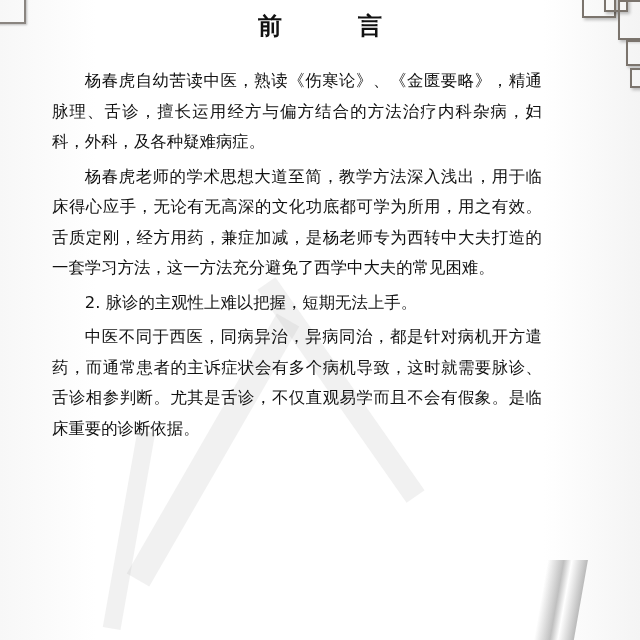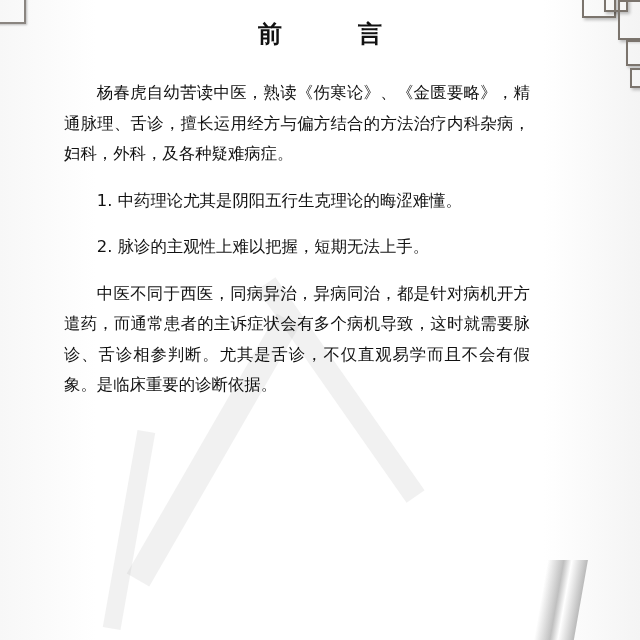--- a/index.html
+++ b/index.html
@@ -65,34 +65,33 @@
       left: 0;
       width: 640px;
       text-align: center;
       font-size: 24px;
       font-weight: bold;
       letter-spacing: 26px;
       padding-left: 26px;
       box-sizing: border-box;
       color: #111;
       font-family: "DejaVu Sans", sans-serif;
-      margin-top: 8px;
     }
     .content {
       position: absolute;
       left: 48px;
       top: 62px;
       width: 498px;
       font-size: 16.4px;
       line-height: 30.5px;
       text-align: justify;
       font-family: "DejaVu Sans", sans-serif;
     }
     .content p {
-      margin: 16px;
+      margin: 4px;
       text-indent: 2em;
     }
     .content p.list {
       text-indent: 0;
       padding-left: 2em;
     }
   </style>
 </head>
 <body>
 
@@ -108,18 +107,18 @@
 
   <div class="wm" style="left:200px; top:300px; width:26px; height:300px; transform:rotate(30deg);"></div>
   <div class="wm" style="left:330px; top:260px; width:22px; height:260px; transform:rotate(-35deg);"></div>
   <div class="wm" style="left:120px; top:430px; width:18px; height:200px; transform:rotate(10deg);"></div>
   <div class="brush"></div>
 
   <div class="title">前　言</div>
 
   <div class="content">
     <p>杨春虎自幼苦读中医，熟读《伤寒论》、《金匮要略》，精通脉理、舌诊，擅长运用经方与偏方结合的方法治疗内科杂病，妇科，外科，及各种疑难病症。</p>
-    <p class="list">1. 中药理论尤其是阴阳五行生克理论的晦涩难懂。</p>
+    <p>杨春虎老师的学术思想大道至简，教学方法深入浅出，用于临床得心应手，无论有无高深的文化功底都可学为所用，用之有效。舌质定刚，经方用药，兼症加减，是杨老师专为西转中大夫打造的一套学习方法，这一方法充分避免了西学中大夫的常见困难。</p>
     <p class="list">2. 脉诊的主观性上难以把握，短期无法上手。</p>
     <p>中医不同于西医，同病异治，异病同治，都是针对病机开方遣药，而通常患者的主诉症状会有多个病机导致，这时就需要脉诊、舌诊相参判断。尤其是舌诊，不仅直观易学而且不会有假象。是临床重要的诊断依据。</p>
 
   </div>
 </div>
 
 </body></html>

